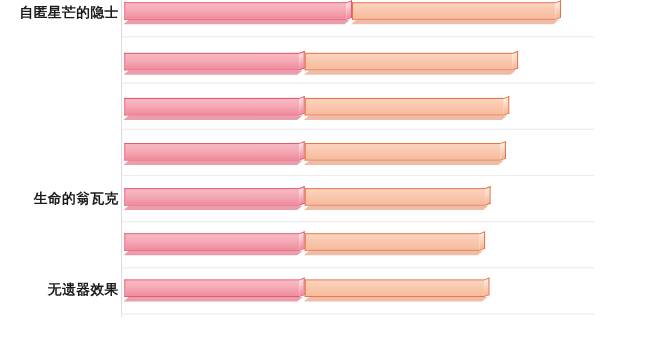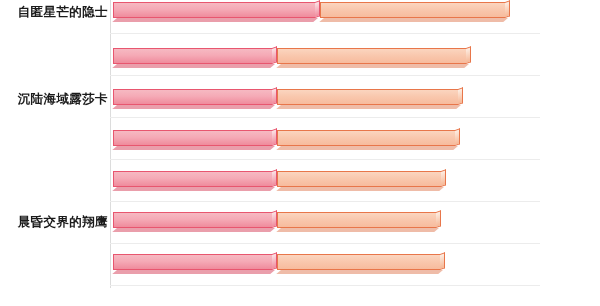--- a/index.html
+++ b/index.html
@@ -140,21 +140,20 @@
             <span class="shadow"></span>
             <span class="cap"></span>
           </div>
           <div class="seg s2" style="left: 164px; width: 189px;">
             <span class="shadow"></span>
             <span class="cap"></span>
           </div>
         </div>
       </div>
       <div class="row" style="top: 79px;">
-        <div class="row-label">沉陆海域露莎卡</div>
         <div class="bar-wrap" style="width: 345px;">
           <div class="seg s1" style="left: 0px; width: 159px;">
             <span class="shadow"></span>
             <span class="cap"></span>
           </div>
           <div class="seg s2" style="left: 164px; width: 181px;">
             <span class="shadow"></span>
             <span class="cap"></span>
           </div>
         </div>
@@ -165,45 +164,46 @@
             <span class="shadow"></span>
             <span class="cap"></span>
           </div>
           <div class="seg s2" style="left: 164px; width: 178px;">
             <span class="shadow"></span>
             <span class="cap"></span>
           </div>
         </div>
       </div>
       <div class="row" style="top: 161px;">
+        <div class="row-label">生命的翁瓦克</div>
         <div class="bar-wrap" style="width: 328px;">
           <div class="seg s1" style="left: 0px; width: 159px;">
             <span class="shadow"></span>
             <span class="cap"></span>
           </div>
           <div class="seg s2" style="left: 164px; width: 164px;">
             <span class="shadow"></span>
             <span class="cap"></span>
           </div>
         </div>
       </div>
       <div class="row" style="top: 202px;">
-        <div class="row-label">晨昏交界的翔鹰</div>
         <div class="bar-wrap" style="width: 323px;">
           <div class="seg s1" style="left: 0px; width: 159px;">
             <span class="shadow"></span>
             <span class="cap"></span>
           </div>
           <div class="seg s2" style="left: 164px; width: 159px;">
             <span class="shadow"></span>
             <span class="cap"></span>
           </div>
         </div>
       </div>
       <div class="row" style="top: 244px;">
+        <div class="row-label">无遗器效果</div>
         <div class="bar-wrap" style="width: 327px;">
           <div class="seg s1" style="left: 0px; width: 159px;">
             <span class="shadow"></span>
             <span class="cap"></span>
           </div>
           <div class="seg s2" style="left: 164px; width: 163px;">
             <span class="shadow"></span>
             <span class="cap"></span>
           </div>
         </div>

